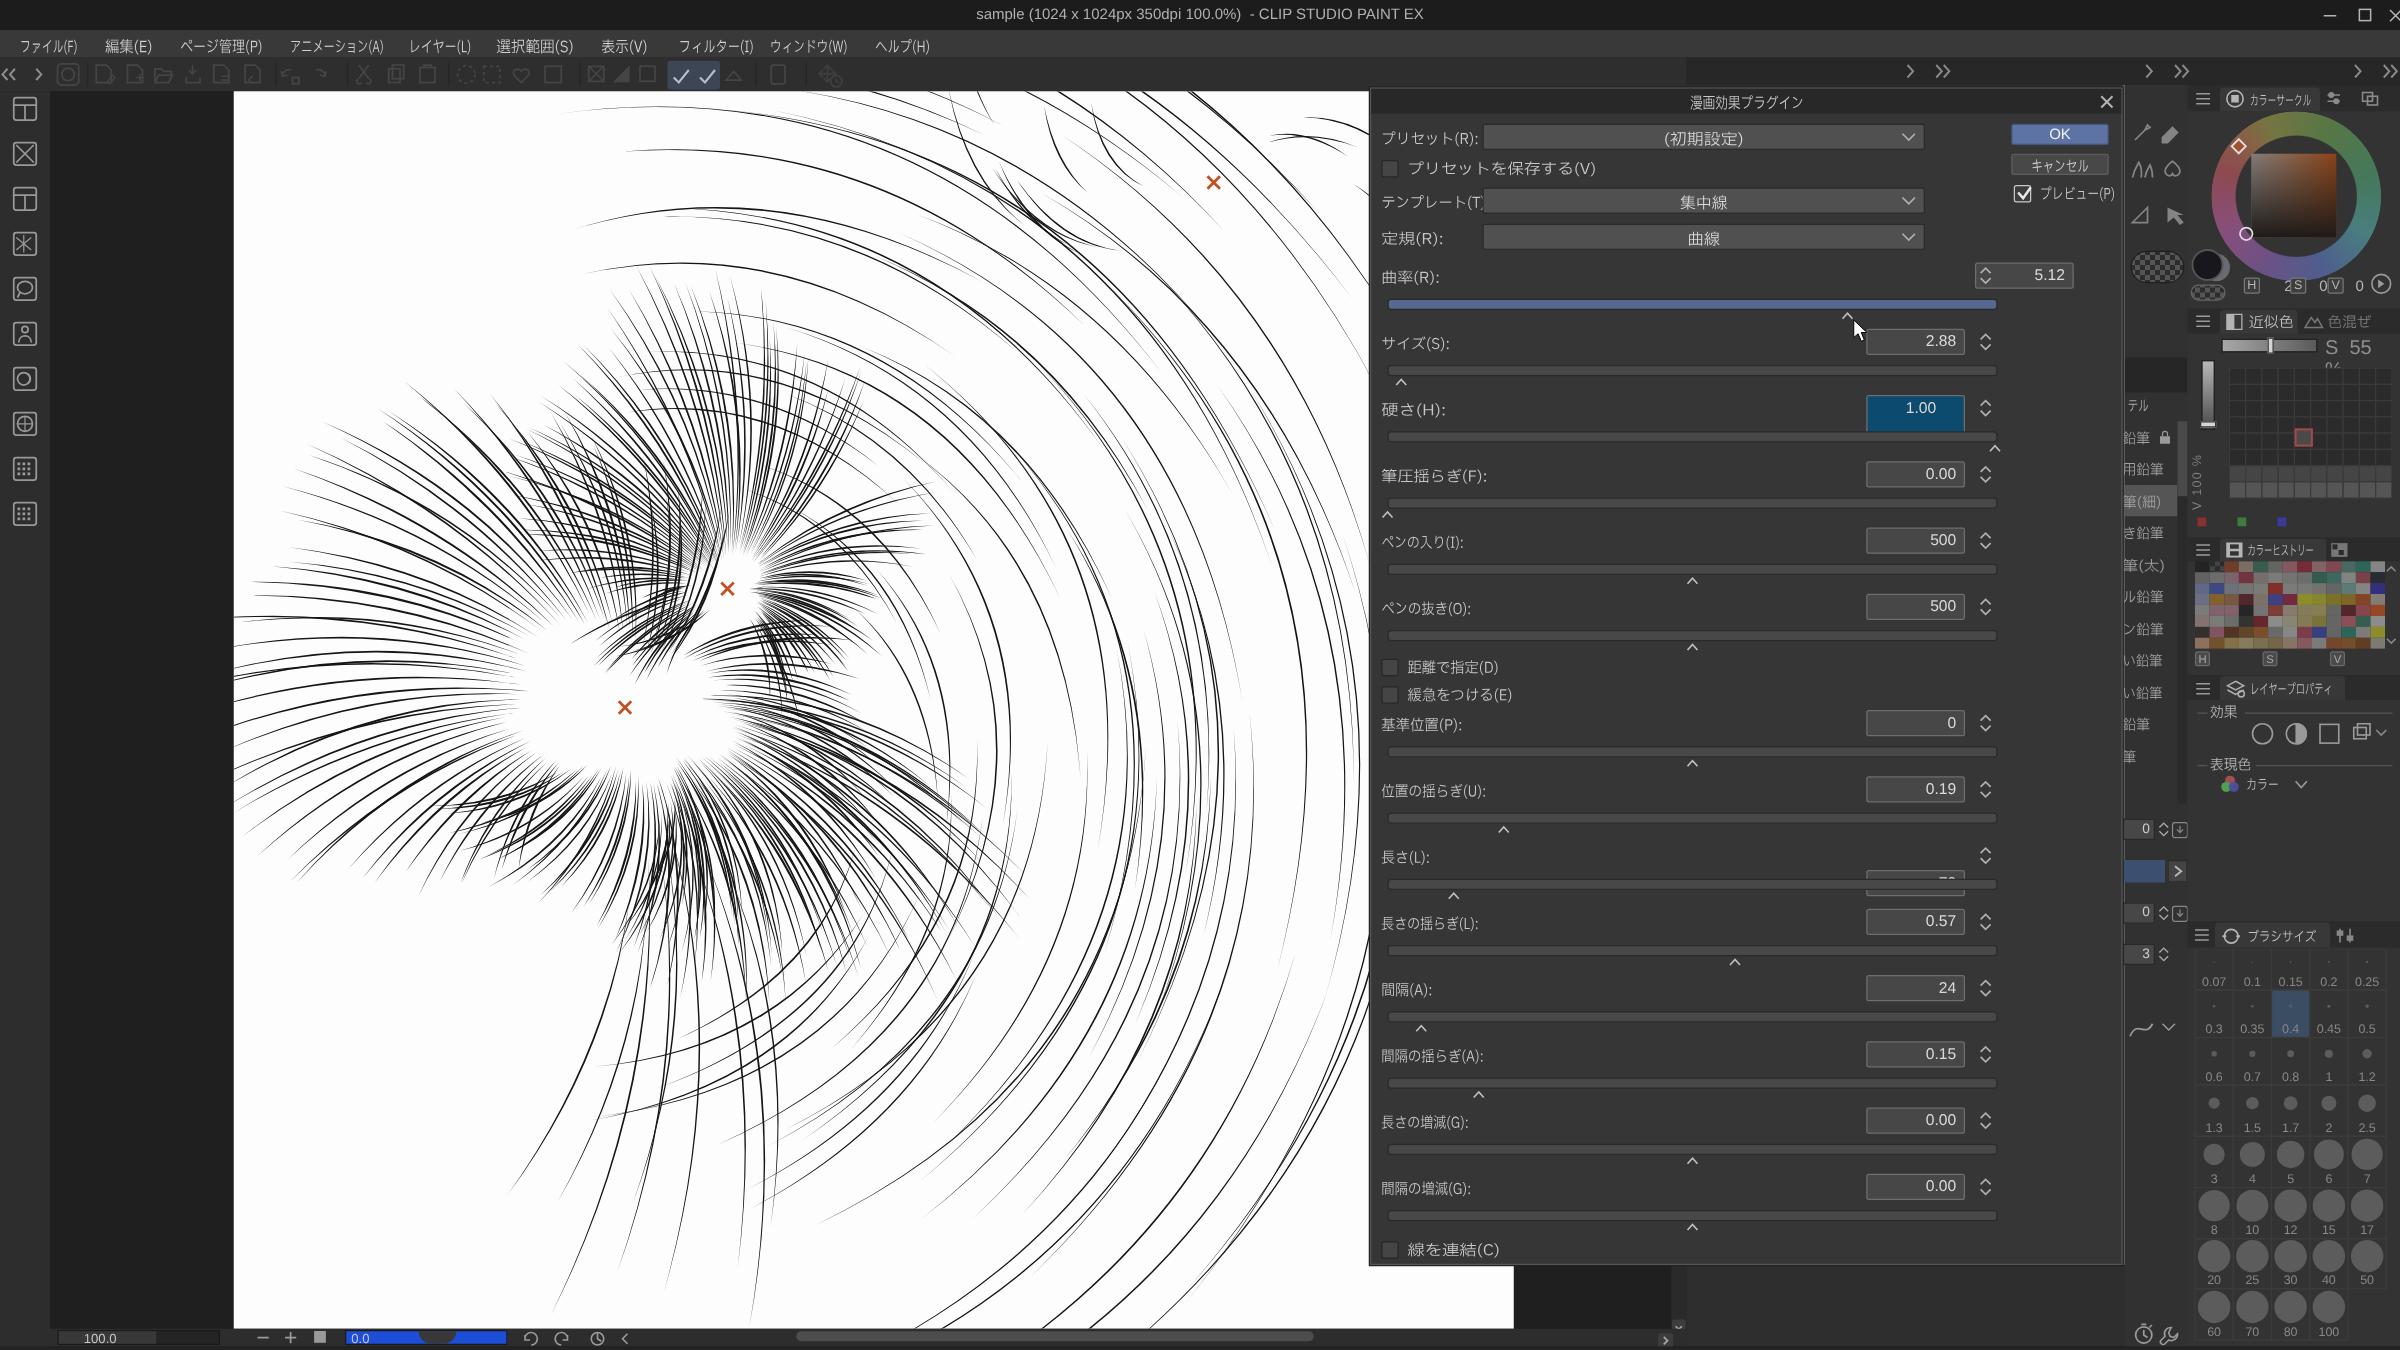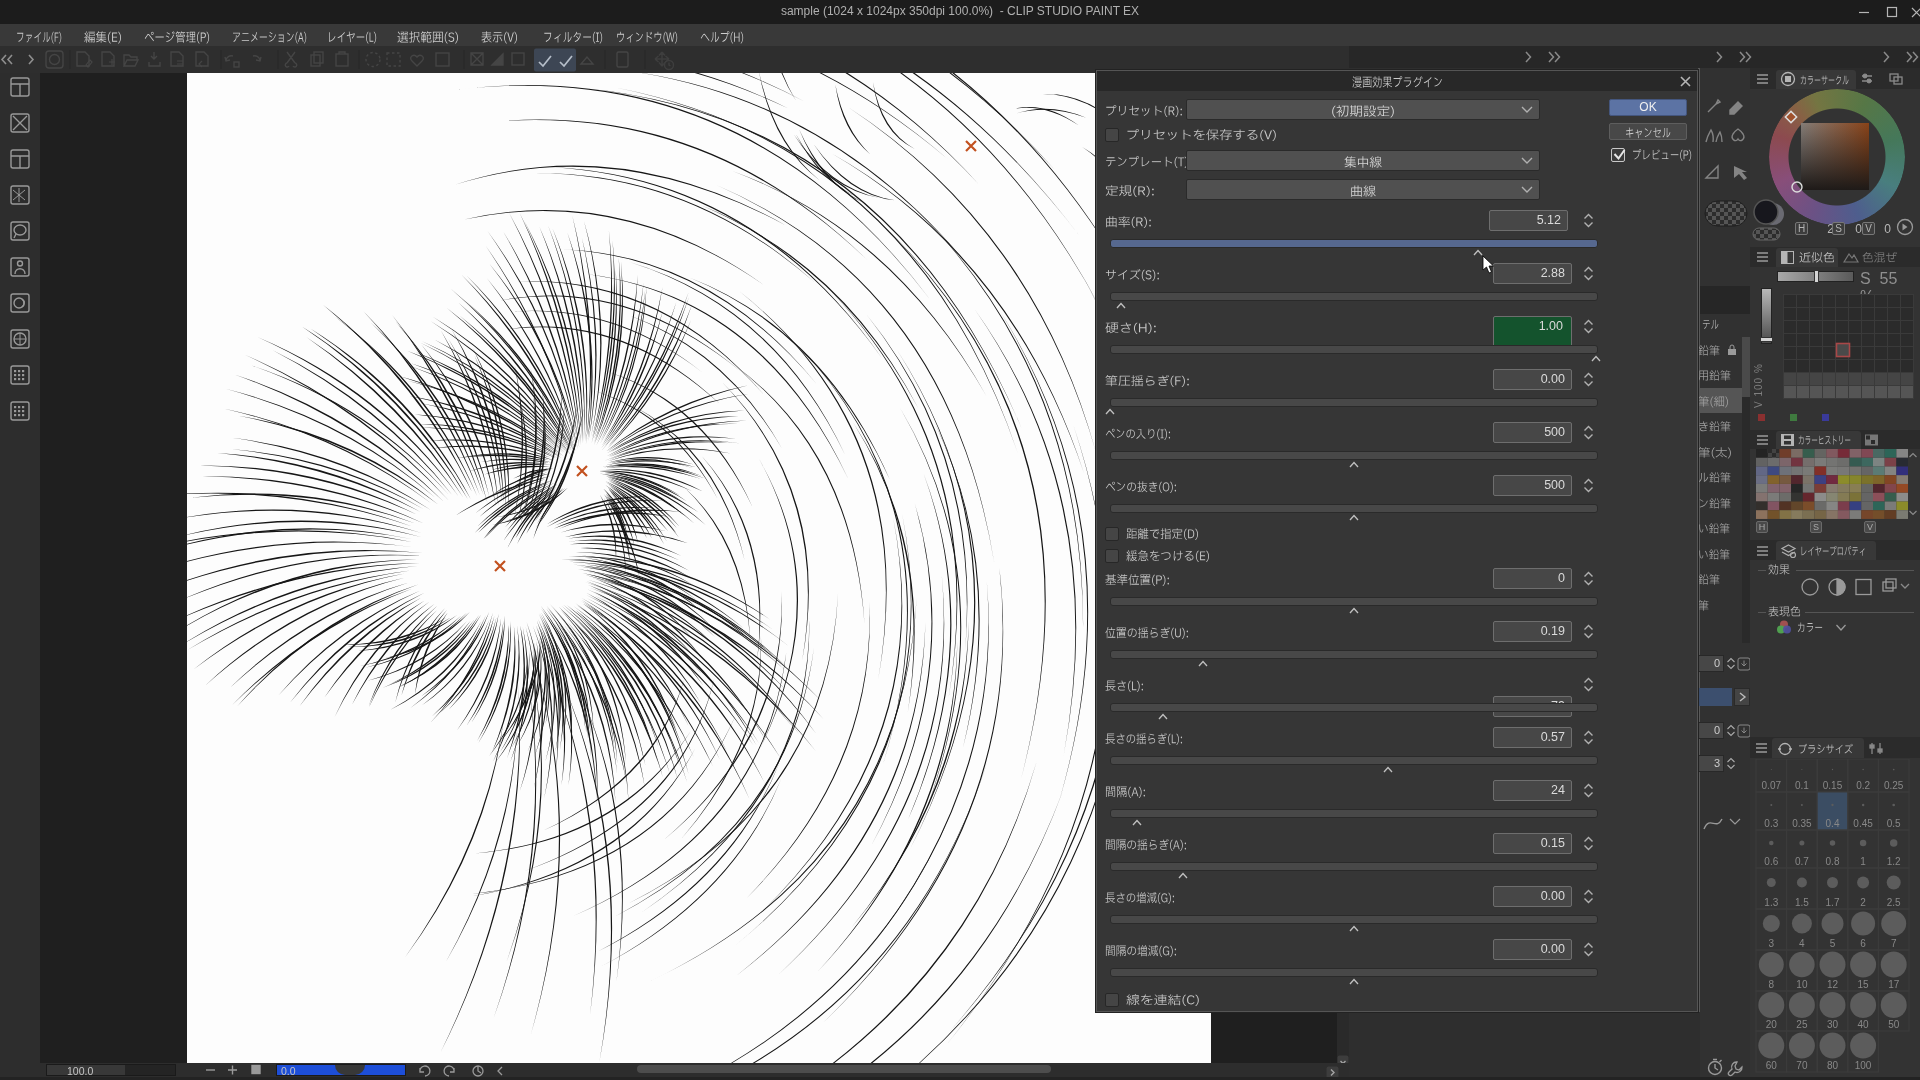--- a/index.html
+++ b/index.html
@@ -1534,21 +1534,21 @@
 <svg style="position:absolute;left:1105.0px;top:213.5px;overflow:visible" width="47.0" height="18.0">
     <g fill="#c6c6c6" transform="translate(0,12.24) scale(0.012768,-0.012000)">
       <use href="#u66f2" x="0"></use>
       <use href="#u7387" x="1000"></use>
       <use href="#u28" x="2000"></use>
       <use href="#u52" x="2352"></use>
       <use href="#u29" x="3023"></use>
       <use href="#u3a" x="3375"></use>
     </g>
   </svg>
-<div style="position:absolute;left:1489px;top:210px;width:79px;height:21px;background:#474747;border:1px solid #6e6e6e;border-radius:2px;color:#dadada;font-size:12.5px;line-height:19px;text-align:right;padding-right:6px">5.12</div>
+<div style="position:absolute;left:1580px;top:210px;width:79px;height:21px;background:#474747;border:1px solid #6e6e6e;border-radius:2px;color:#dadada;font-size:12.5px;line-height:19px;text-align:right;padding-right:6px">5.12</div>
 <svg style="position:absolute;left:1582px;top:212px" width="14" height="17">
     <g stroke="#b0b0b0" stroke-width="1.4" fill="none">
       <path d="M2.5 6.5l4-4 4 4"></path>
       <path d="M2.5 10.5l4 4 4-4"></path>
     </g>
   </svg>
 <div style="position:absolute;left:1110px;top:239px;width:488px;height:9px;background:#56688f;border:1px solid #2a2a2a;border-radius:3px"></div>
 <svg style="position:absolute;left:1472.952px;top:249px" width="10" height="7">
     <path d="M1 6l4-4.5L9 6" stroke="#c0c0c0" stroke-width="1.3" fill="none"></path>
   </svg>
@@ -1577,21 +1577,21 @@
 <svg style="position:absolute;left:1105.0px;top:319.5px;overflow:visible" width="52.0" height="18.0">
     <g fill="#c6c6c6" transform="translate(0,12.24) scale(0.013859,-0.012000)">
       <use href="#u786c" x="0"></use>
       <use href="#u3055" x="1000"></use>
       <use href="#u28" x="2000"></use>
       <use href="#u48" x="2352"></use>
       <use href="#u29" x="3094"></use>
       <use href="#u3a" x="3446"></use>
     </g>
   </svg>
-<div style="position:absolute;left:1493px;top:316px;width:79px;height:33px;background:#14532d;border:1px solid #6e6e6e;border-radius:2px;color:#dadada;font-size:12.5px;line-height:19px;text-align:right;padding-right:8px">1.00</div>
+<div style="position:absolute;left:1493px;top:316px;width:79px;height:33px;background:#0c4a6e;border:1px solid #6e6e6e;border-radius:2px;color:#dadada;font-size:12.5px;line-height:19px;text-align:right;padding-right:22px">1.00</div>
 <svg style="position:absolute;left:1582px;top:318px" width="14" height="17">
     <g stroke="#b0b0b0" stroke-width="1.4" fill="none">
       <path d="M2.5 6.5l4-4 4 4"></path>
       <path d="M2.5 10.5l4 4 4-4"></path>
     </g>
   </svg>
 <div style="position:absolute;left:1110px;top:345px;width:488px;height:9px;background:#484848;border:1px solid #2a2a2a;border-radius:3px"></div>
 <svg style="position:absolute;left:1590.56px;top:355px" width="10" height="7">
     <path d="M1 6l4-4.5L9 6" stroke="#c0c0c0" stroke-width="1.3" fill="none"></path>
   </svg>

